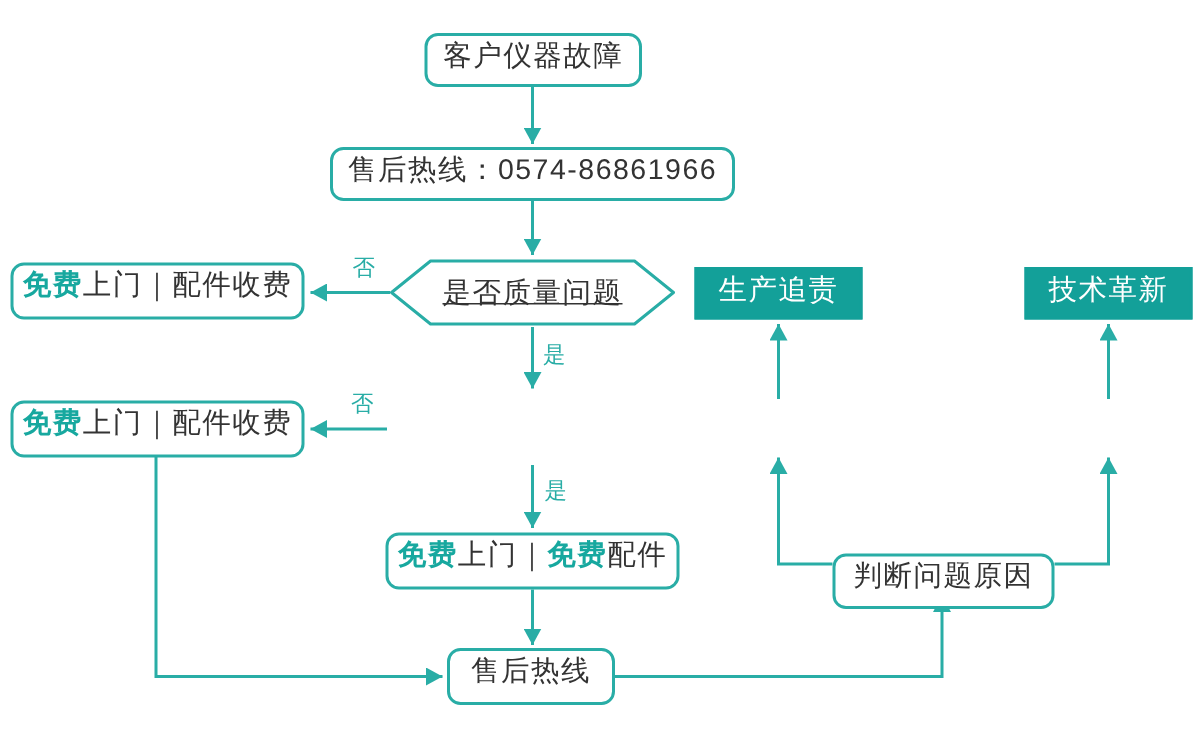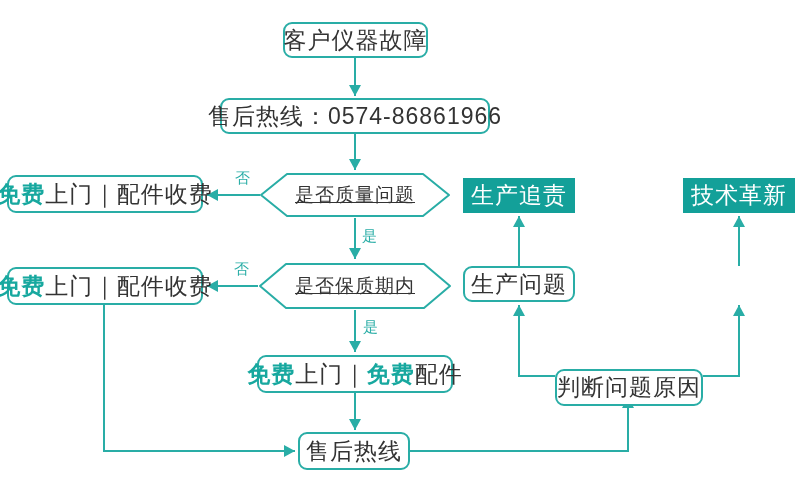--- a/index.html
+++ b/index.html
@@ -13,23 +13,23 @@
   body{
     width:800px;height:500px;overflow:hidden;
     font-family:"Liberation Sans","DejaVu Sans",sans-serif;
   }
   .canvas{position:relative;width:800px;height:500px;background:var(--bg);}
   .connectors{position:absolute;left:0;top:0;z-index:1;}
   .edge{stroke:var(--line);stroke-width:2;fill:none;}
   #arrowhead path{fill:var(--line);}
   .node{
     position:absolute;z-index:2;box-sizing:border-box;
-    display:flex;align-items:center;justify-content:center;
+    display:flex;justify-content:center;
     background:#fff;border:2px solid var(--line);border-radius:9px;
-    font-size:23px;color:var(--text);letter-spacing:1px;white-space:nowrap;
+    font-size:19px;color:var(--text);letter-spacing:1px;white-space:nowrap;
   }
   .node.filled{
     background:var(--fill);border-color:var(--fill);color:#fff;border-radius:0;
   }
   .accent{color:var(--accent);font-weight:bold;}
   .decision{position:absolute;z-index:2;}
   .decision svg{position:absolute;left:0;top:0;}
   .hexagon{fill:#fff;stroke:var(--line);stroke-width:2;stroke-linejoin:round;}
   .dlabel{
     position:relative;z-index:1;width:100%;height:100%;
@@ -74,26 +74,20 @@
     <span>售后热线：0574-86861966</span>
   </div>
 
   <div class="decision" style="left:259px;top:172px;width:192px;height:46px">
     <svg width="192" height="46">
       <polygon class="hexagon" points="2,23 28,2 164,2 190,23 164,44 28,44"></polygon>
     </svg>
     <div class="dlabel">是否质量问题</div>
   </div>
 
-  <div class="decision" style="left:258px;top:262px;width:194px;height:48px">
-    <svg width="194" height="48">
-      <polygon class="hexagon" points="2,24 28,2 166,2 192,24 166,46 28,46"></polygon>
-    </svg>
-    <div class="dlabel">是否保质期内</div>
-  </div>
 
   <div class="node" style="left:7px;top:175px;width:196px;height:38px">
     <span class="accent">免费</span>
       <span>上门｜配件收费</span>
   </div>
 
   <div class="node" style="left:7px;top:267px;width:196px;height:38px">
     <span class="accent">免费</span>
       <span>上门｜配件收费</span>
   </div>
@@ -106,23 +100,20 @@
   </div>
 
   <div class="node" style="left:298px;top:432px;width:112px;height:38px">
     <span>售后热线</span>
   </div>
 
   <div class="node" style="left:555px;top:369px;width:148px;height:37px">
     <span>判断问题原因</span>
   </div>
 
-  <div class="node" style="left:463px;top:266px;width:112px;height:36px">
-    <span>生产问题</span>
-  </div>
 
   <div class="node filled" style="left:463px;top:178px;width:112px;height:35px">
     <span>生产追责</span>
   </div>
 
 
   <div class="node filled" style="left:683px;top:178px;width:112px;height:35px">
     <span>技术革新</span>
   </div>
 

